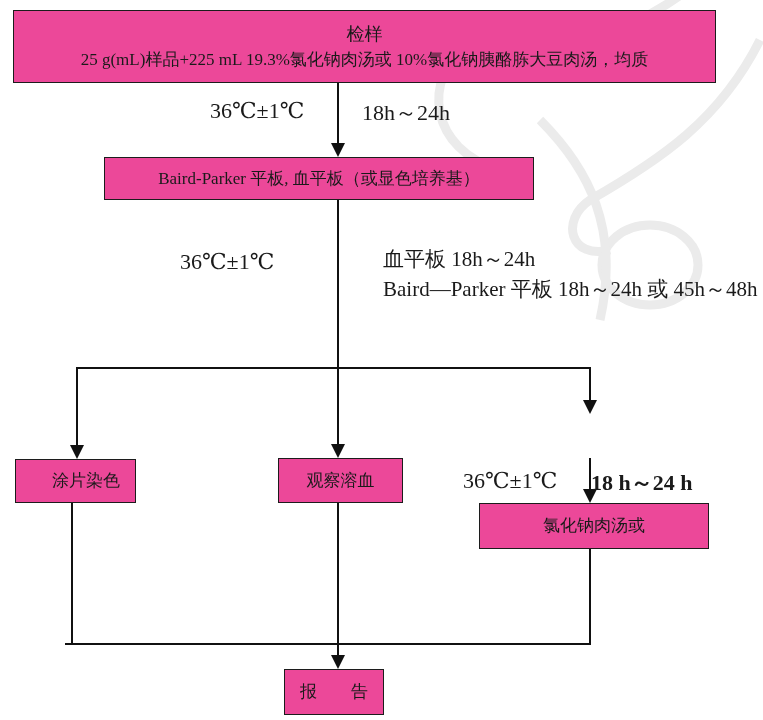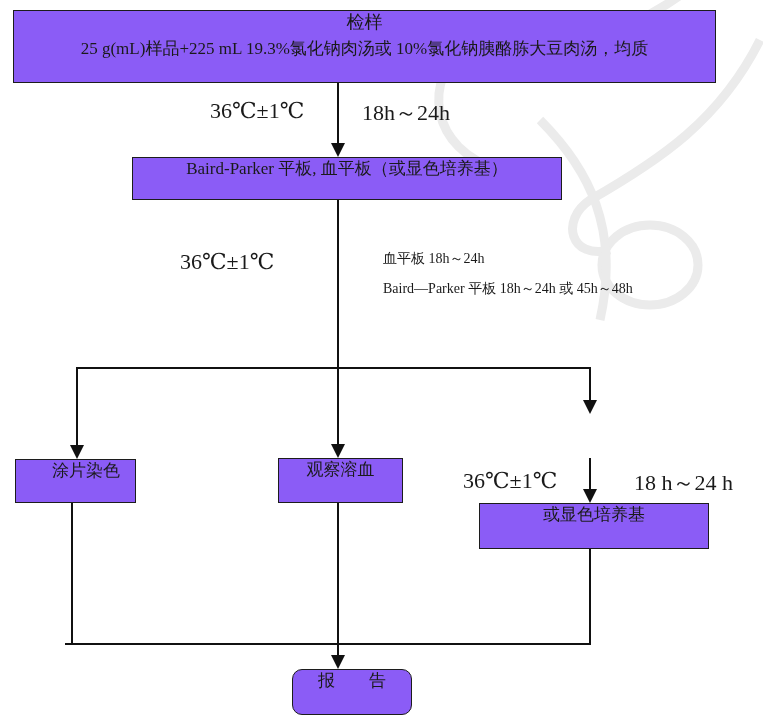--- a/index.html
+++ b/index.html
@@ -6,25 +6,25 @@
   #stage{
     position:relative;
     width:763px;height:720px;
     background:#ffffff;
     font-family:"Liberation Serif","DejaVu Serif",serif;
     color:#1a1a1a;
     overflow:hidden;
   }
   .box{
     position:absolute;
-    background:#8b5cf6;
+    background:#ec4899;
     border:1.6px solid #1c1c1c;
     box-sizing:border-box;
     display:flex;
-    align-items:flex-start;
+    align-items:center;
     justify-content:center;
     text-align:center;
     font-size:17px;
     line-height:1.25;
     z-index:3;
   }
   .box .stack{display:flex;flex-direction:column;gap:4px;width:100%;}
   .vline,.hline{position:absolute;background:#111;z-index:2;}
   .vline{width:2px;}
   .hline{height:2px;}
@@ -34,21 +34,21 @@
     border-right:7px solid transparent;
     border-top:14px solid #111;
   }
   .lbl{
     position:absolute;
     font-size:22px;
     white-space:nowrap;
     z-index:3;
     background:transparent;
   }
-  .notes{position:absolute;font-size:14px;line-height:30px;white-space:nowrap;z-index:3;}
+  .notes{position:absolute;font-size:21px;line-height:30px;white-space:nowrap;z-index:3;}
   .report-text{white-space:pre;}
   #watermark{position:absolute;left:0;top:0;z-index:1;pointer-events:none;}
 </style>
 </head>
 <body>
 
 <div id="stage">
 
   <svg id="watermark" width="763" height="460" viewBox="0 0 763 460">
     <g fill="none" stroke="#ebebeb" stroke-width="9">
@@ -60,38 +60,38 @@
     </g>
   </svg>
 
   <div class="box" style="left:13px;top:10px;width:703px;height:73px;">
     <div class="stack">
       <span style="font-size:18px;">检样</span>
       <span>25 g(mL)样品+225 mL 19.3%氯化钠肉汤或 10%氯化钠胰酪胨大豆肉汤，均质</span>
     </div>
   </div>
 
-  <div class="box" style="left:132px;top:157px;width:430px;height:43px;">
+  <div class="box" style="left:104px;top:157px;width:430px;height:43px;">
     <span>Baird-Parker 平板, 血平板（或显色培养基）</span>
   </div>
 
   <div class="box" style="left:15px;top:459px;width:121px;height:44px;padding-left:21px;">
     <span>涂片染色</span>
   </div>
 
   <div class="box" style="left:278px;top:458px;width:125px;height:45px;">
     <span>观察溶血</span>
   </div>
 
 
   <div class="box" style="left:479px;top:503px;width:230px;height:46px;">
-    <span>或显色培养基</span>
+    <span>氯化钠肉汤或</span>
   </div>
 
-  <div class="box" style="left:292px;top:669px;width:120px;height:46px;border-radius:10px;">
+  <div class="box" style="left:284px;top:669px;width:100px;height:46px;">
     <span class="report-text">报　　告</span>
   </div>
 
   <div class="vline" style="left:337px;top:83px;height:62px;"></div>
   <div class="arrow-down" style="left:331px;top:143px;"></div>
 
   <div class="vline" style="left:337px;top:199px;height:246px;"></div>
   <div class="arrow-down" style="left:331px;top:444px;"></div>
 
   <div class="hline" style="left:76px;top:367px;width:515px;"></div>
@@ -118,15 +118,15 @@
   <span class="lbl" style="left:362px;top:98px;">18h～24h</span>
 
   <span class="lbl" style="left:180px;top:249px;">36℃±1℃</span>
 
   <div class="notes" style="left:383px;top:244px;">
     <div>血平板 18h～24h</div>
     <div>Baird—Parker 平板 18h～24h 或 45h～48h</div>
   </div>
 
   <span class="lbl" style="left:463px;top:468px;">36℃±1℃</span>
-  <span class="lbl" style="left:634px;top:468px;">18 h～24 h</span>
+  <span class="lbl" style="left:591px;top:468px;font-weight:bold;">18 h～24 h</span>
 
 </div>
 
 </body></html>

